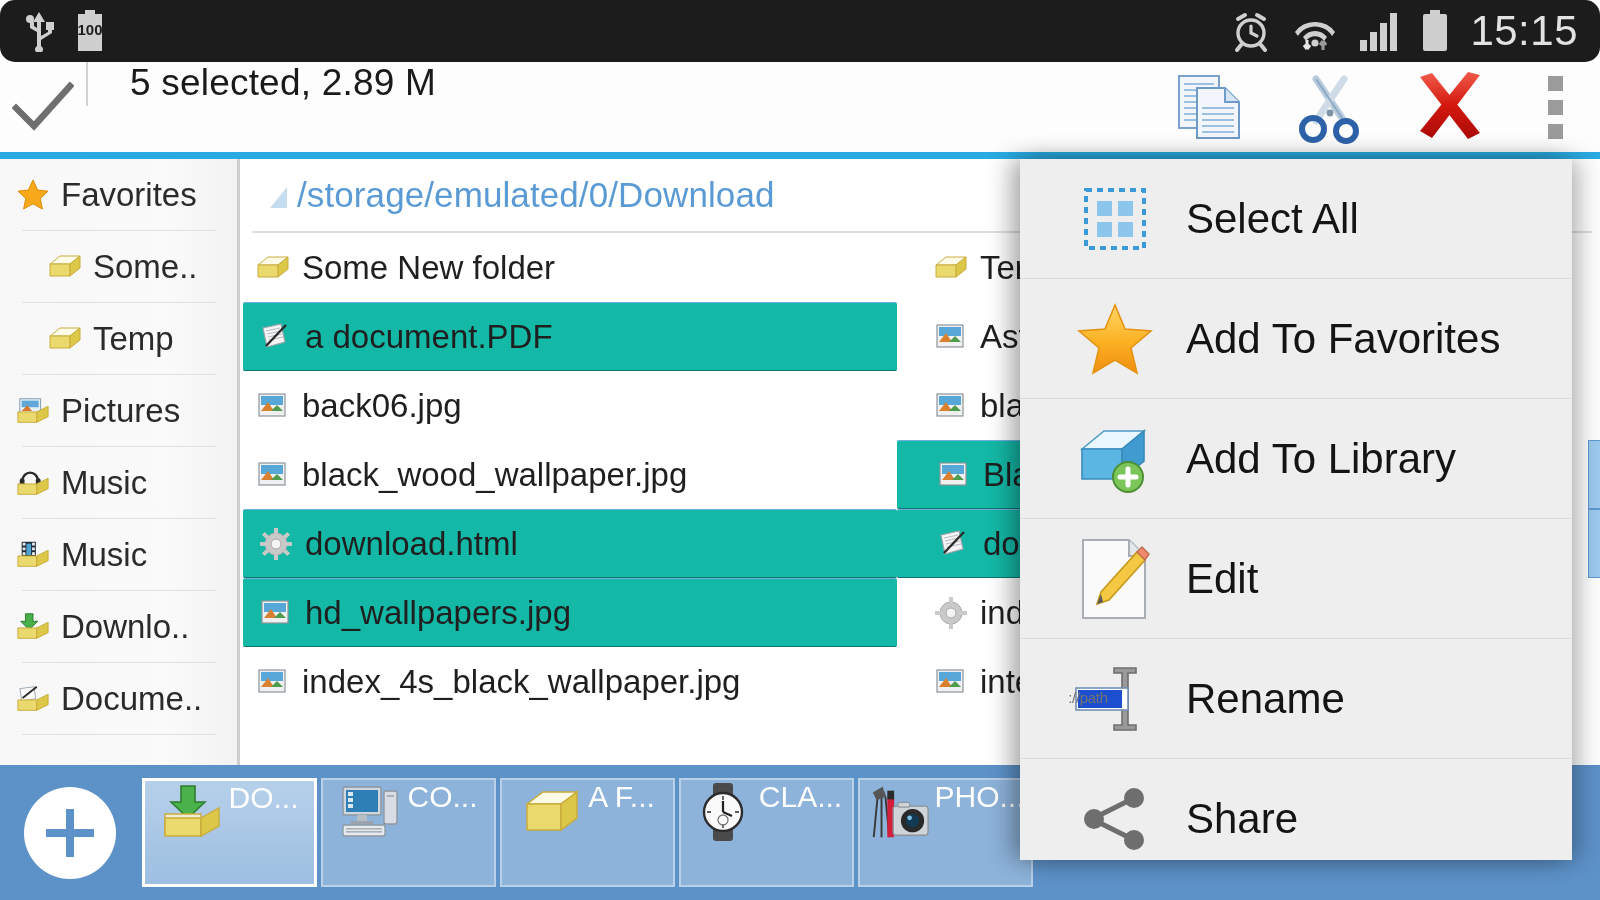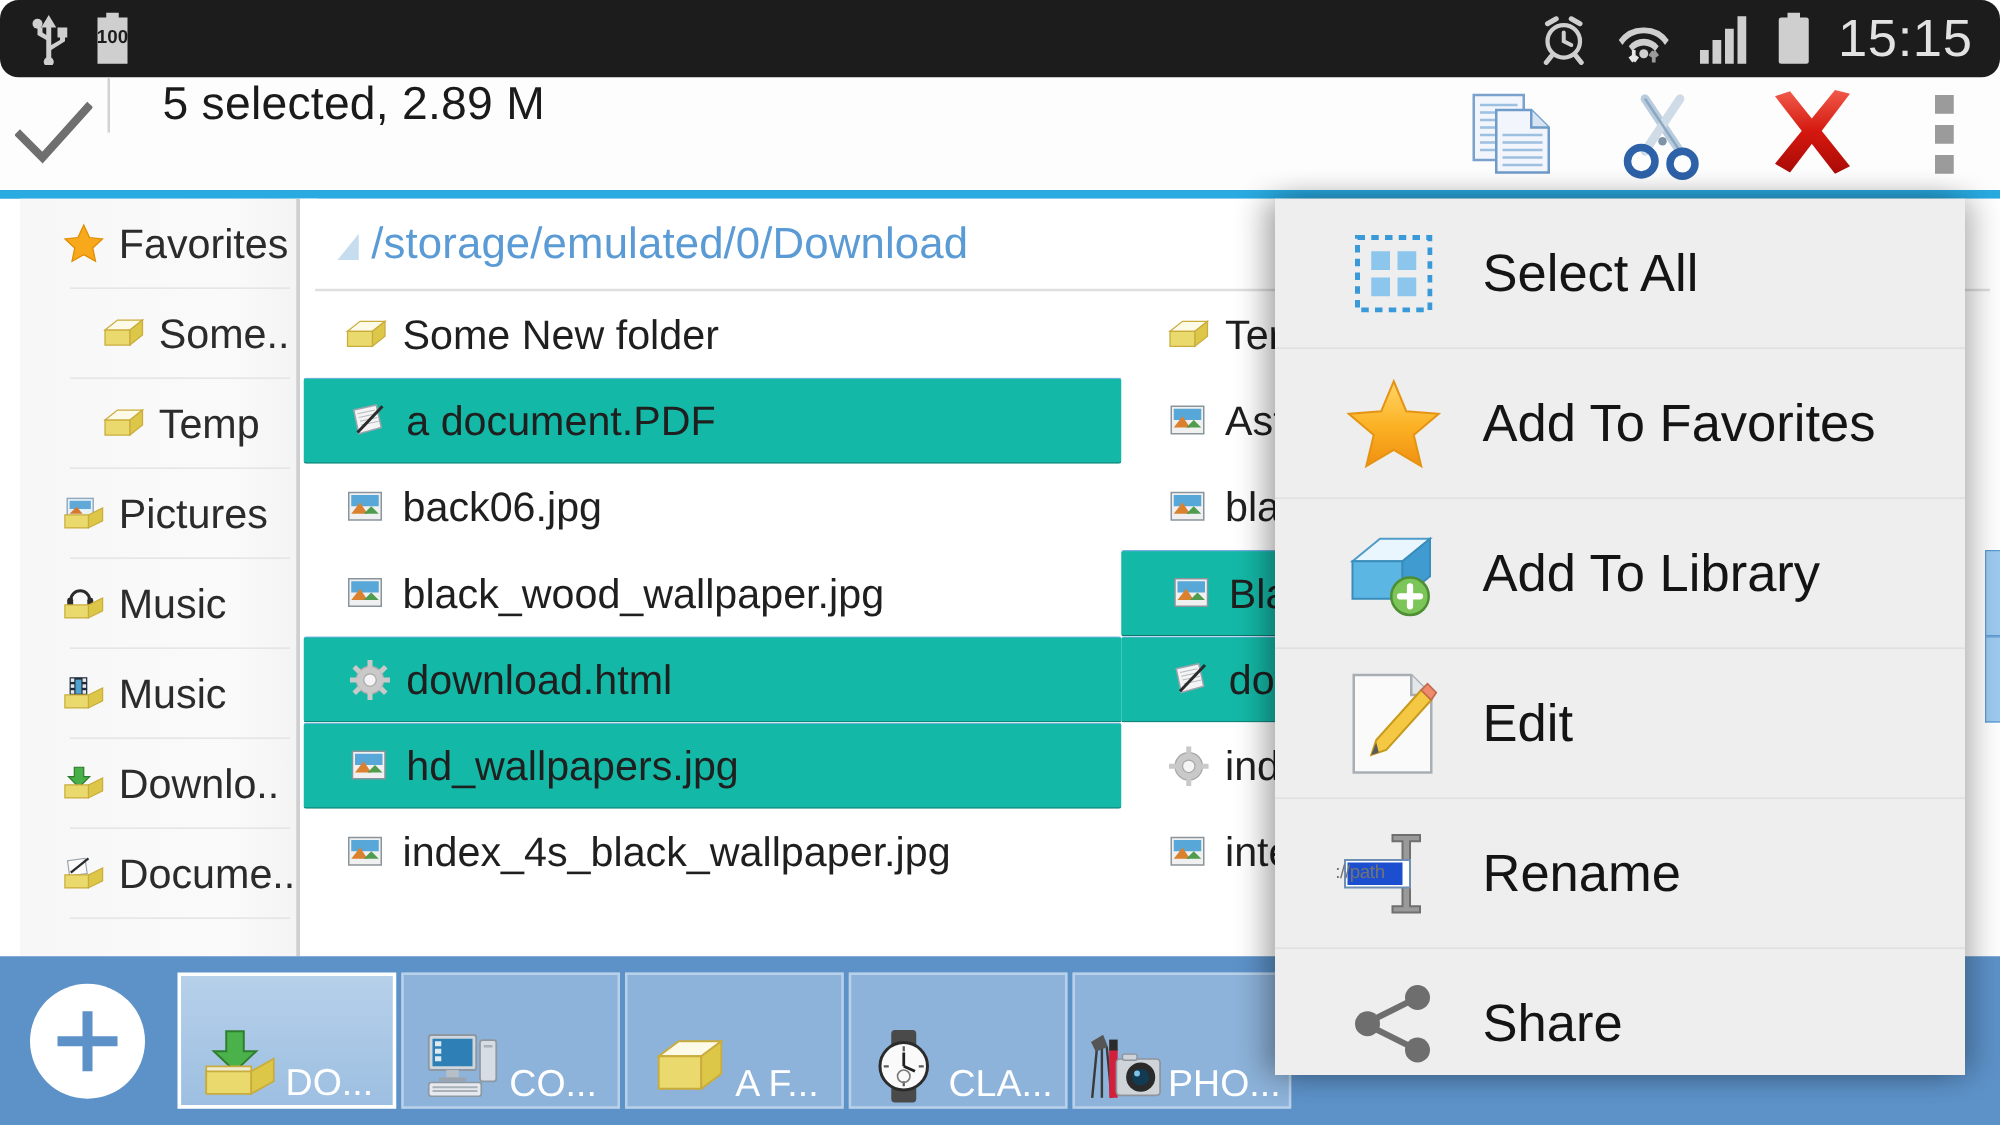--- a/index.html
+++ b/index.html
@@ -31,24 +31,23 @@
   .ab-actions { margin-left:auto; display:flex; align-items:center; }
   .ab-btn { width:120px; height:90px; display:flex; align-items:center; justify-content:center; }
   .ab-overflow { width:90px; height:90px; display:flex; flex-direction:column;
                  align-items:center; justify-content:center; gap:9px; }
   .dot { width:15px; height:15px; background:#9b9b9b; }
 
   .accentbar { position:absolute; left:0; top:152px; width:1600px; height:7px; background:#29abe2; }
 
   
   .sidebar {
-    position:absolute; left:16px; top:159px; width:238px; height:606px;
+    position:absolute; left:0; top:159px; width:238px; height:606px;
     background:linear-gradient(to right,#f7f7f7 0%,#fafafa 70%,#f2f2f2 100%);
     overflow:hidden;
-    padding-left:18px;
   }
   .side-item { height:71px; display:flex; align-items:center; position:relative; }
   .side-item .si-icon { width:34px; height:34px; display:flex; align-items:center; justify-content:center; flex:none; }
   .side-item .si-label {
     font-size:33px; color:#2b2b2b; margin-left:11px; white-space:nowrap;
     overflow:hidden;
   }
   .side-item.lvl0 { padding-left:16px; }
   .side-item.lvl1 { padding-left:48px; }
   .side-divider { height:1px; background:#e0e0e0; margin:0 22px; }
@@ -63,21 +62,21 @@
   .path-tri { width:0;height:0;border-left:17px solid transparent;border-bottom:21px solid #c6dcef; margin-right:10px; transform:translateY(2px);}
   .path-text { font-size:35px; color:#5b9bd5; letter-spacing:0.1px; }
   .path-underline { height:2px; background:#dfdfdf; margin:0 8px 0 12px; }
 
   .cols { display:flex; height:534px; }
   .col { width:660px; flex:none; position:relative; }
   .col.c2 { margin-left:-6px; }
   .col.c3 { width:60px; }
 
   .frow {
-    height:69px; display:flex; align-items:center; padding-left:36px;
+    height:69px; display:flex; align-items:center; padding-left:16px;
     position:relative; white-space:nowrap;
   }
   .frow .ficon { width:34px; height:34px; flex:none; display:flex; align-items:center; justify-content:center; }
   .frow .fname { font-size:33px; color:#1f1f1f; margin-left:12px; overflow:hidden; }
   .frow.sel {
     background:#14b8a6; border-top:1px solid #72aee0; border-bottom:1px solid #0f766e;
     margin-left:3px; margin-right:3px; border-radius:2px;
   }
   .col.c2 .frow { padding-left:40px; }
 
@@ -96,21 +95,21 @@
     margin-left:24px; margin-right:26px; flex:none; position:relative;
   }
   .plusbtn:before, .plusbtn:after {
     content:""; position:absolute; background:#5d92c9;
   }
   .plusbtn:before { left:22px; top:42px; width:48px; height:8px; }
   .plusbtn:after  { left:42px; top:22px; width:8px; height:48px; }
   .tab {
     width:175px; height:109px; flex:none; margin-right:4px;
     background:#8db3da; border:2px solid #b9d0e9;
-    display:flex; align-items:flex-end; justify-content:center; gap:4px;
+    display:flex; align-items:flex-start; justify-content:center; gap:4px;
     overflow:hidden;
   }
   .tab.active {
     background:linear-gradient(to bottom,#b6d0ea,#9dbfe1);
     border:3px solid #ffffff;
   }
   .tab .t-icon { width:64px; height:64px; flex:none; display:flex; align-items:center; justify-content:center; }
   .tab .t-label { font-size:30px; color:#ffffff; white-space:nowrap; }
 
   

